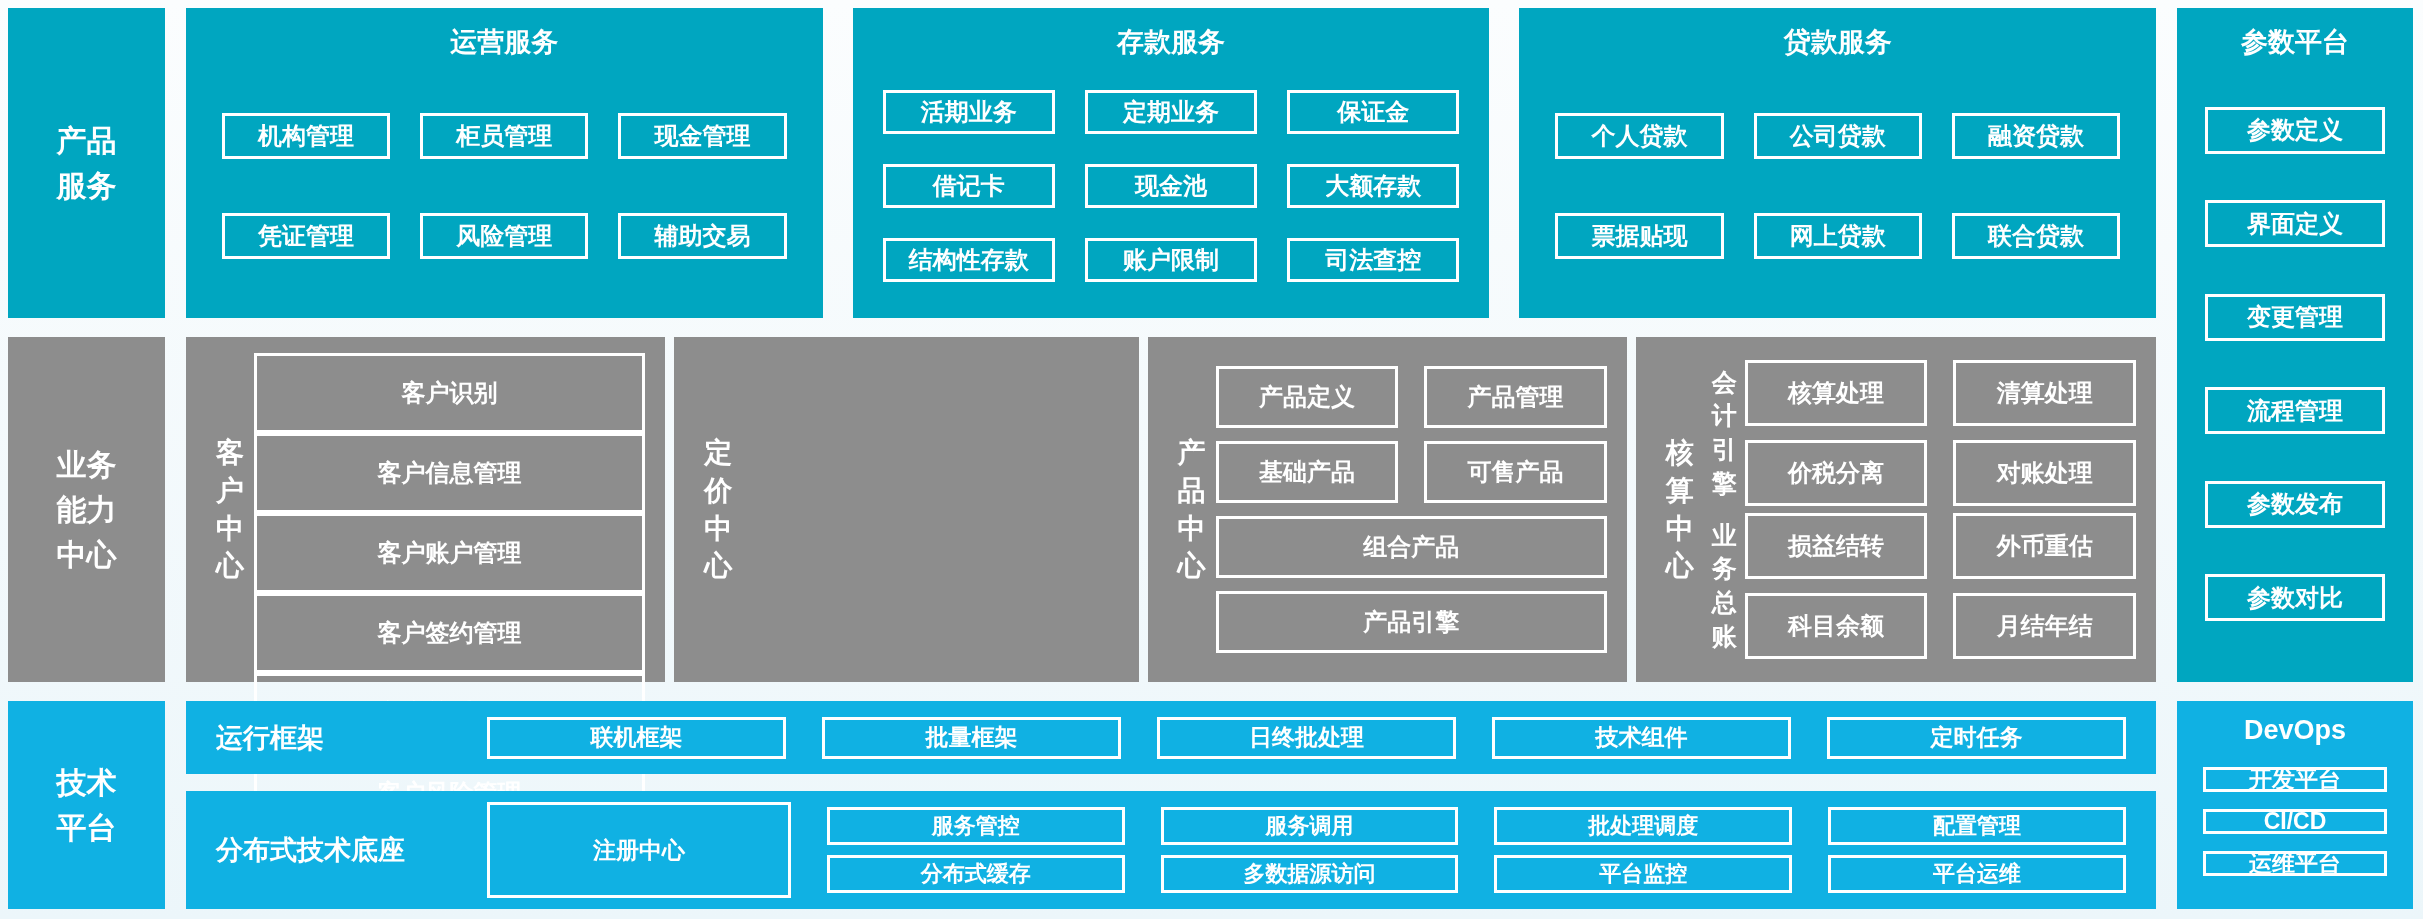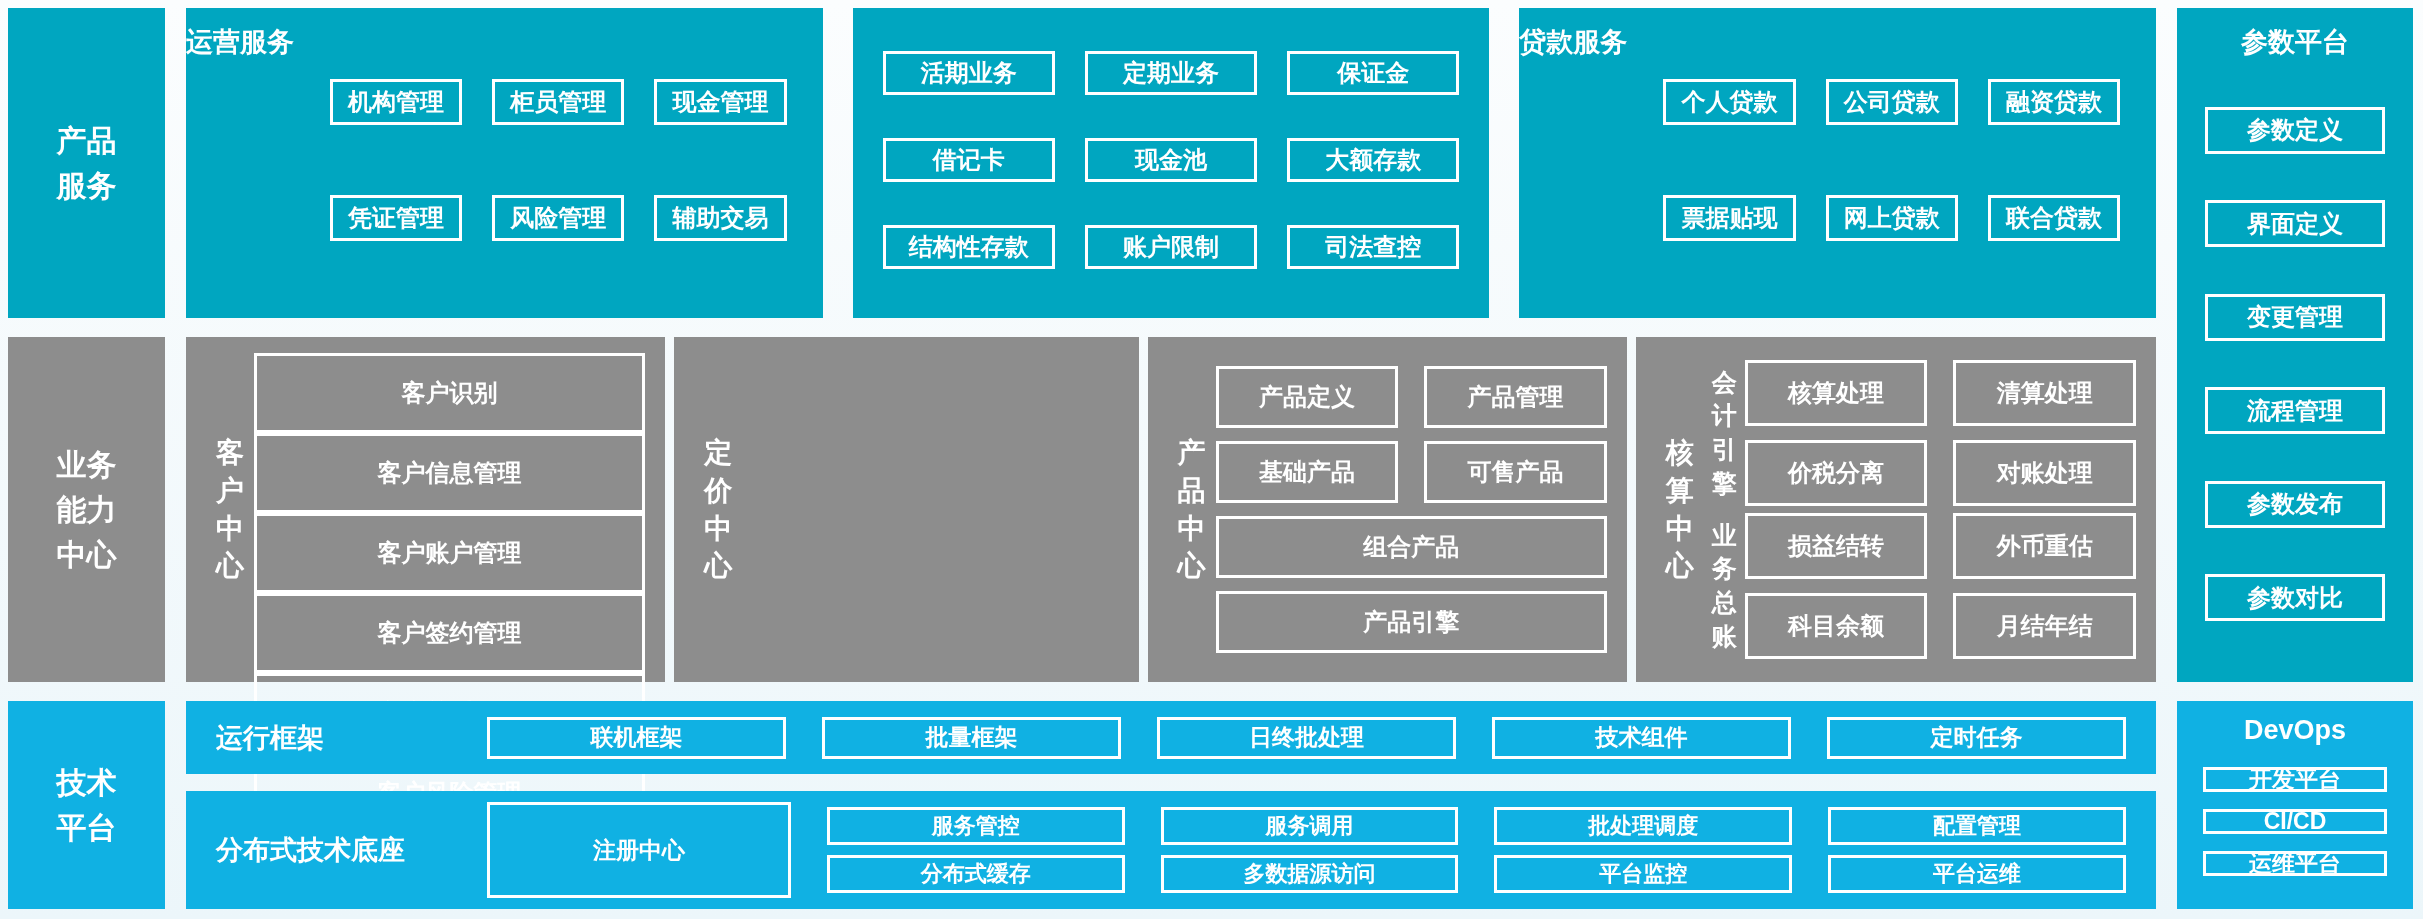--- a/index.html
+++ b/index.html
@@ -22,21 +22,21 @@
   .rail {
     color: #fff; display: flex; align-items: center; justify-content: center;
     text-align: center; font-size: 30px; line-height: 1.5; white-space: pre-line;
   }
   .teal { background: #00a6c0; }
   .grayband { background: #8d8d8d; }
   .blue { background: #10b1e3; }
   
   .top-row { display: flex; gap: 30px; }
   .section {
-    flex: 1; color: #fff; display: flex; flex-direction: row;
+    flex: 1; color: #fff; display: flex; flex-direction: column;
   }
   .sec-title { text-align: center; font-size: 27px; padding-top: 16px; }
   .grid3 {
     flex: 1; display: grid; grid-template-columns: repeat(3, 1fr);
     column-gap: 30px; padding: 0 36px 6px 36px;
     align-content: space-evenly; grid-auto-rows: 46px;
   }
   .btn {
     border: 3px solid #fff; color: #fff; display: flex;
     align-items: center; justify-content: center; font-size: 24px;
@@ -105,20 +105,21 @@
       <div class="grid3">
         <div class="btn">机构管理</div>
         <div class="btn">柜员管理</div>
         <div class="btn">现金管理</div>
         <div class="btn">凭证管理</div>
         <div class="btn">风险管理</div>
         <div class="btn">辅助交易</div>
       </div>
     </div>
     <div class="section teal">
+      <div class="sec-title">存款服务</div>
       <div class="grid3" style="grid-auto-rows:44px; padding:0 30px 6px 30px;">
         <div class="btn">活期业务</div>
         <div class="btn">定期业务</div>
         <div class="btn">保证金</div>
         <div class="btn">借记卡</div>
         <div class="btn">现金池</div>
         <div class="btn">大额存款</div>
         <div class="btn">结构性存款</div>
         <div class="btn">账户限制</div>
         <div class="btn">司法查控</div>

